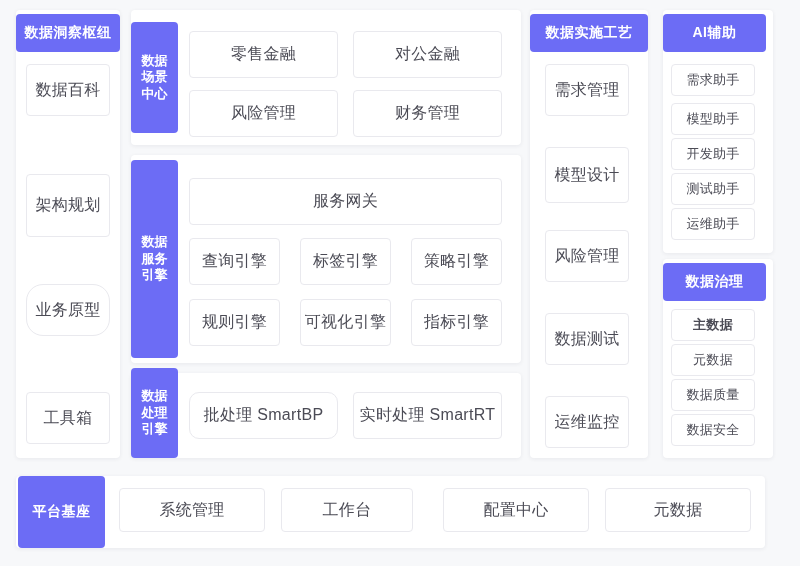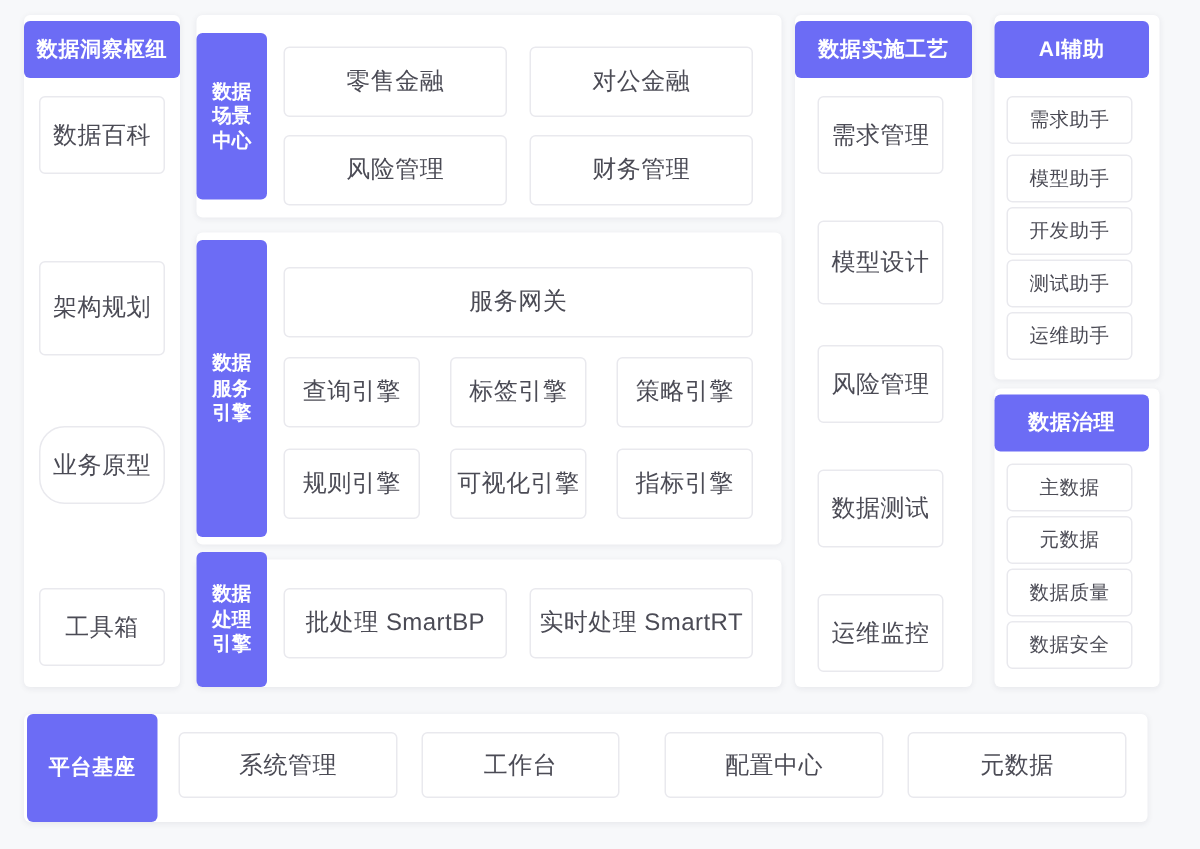--- a/index.html
+++ b/index.html
@@ -107,42 +107,42 @@
   <div class="box" style="left:411px; top:299px; width:91px; height:47px;">指标引擎</div>
 
   <div class="card" style="left:131px; top:373px; width:390px; height:85px;"></div>
   <div class="prail" style="left:131px; top:368px; width:47px; height:90px;">
     <div>
       <span>数据</span>
       <span>处理</span>
       <span>引擎</span>
     </div>
   </div>
-  <div class="box" style="left:189px; top:392px; width:149px; height:47px;">批处理 SmartBP</div>
+  <div class="box" style="left:189px; top:392px; width:149px; height:47px;border-radius:10px;">批处理 SmartBP</div>
   <div class="box" style="left:353px; top:392px; width:149px; height:47px;">实时处理  SmartRT</div>
 
   <div class="card" style="left:530px; top:10px; width:118px; height:448px;"></div>
   <div class="phead" style="left:530px; top:14px; width:118px; height:38px;">数据实施工艺</div>
   <div class="box" style="left:545px; top:64px; width:84px; height:52px;">需求管理</div>
   <div class="box" style="left:545px; top:147px; width:84px; height:56px;">模型设计</div>
   <div class="box" style="left:545px; top:230px; width:84px; height:52px;">风险管理</div>
   <div class="box" style="left:545px; top:313px; width:84px; height:52px;">数据测试</div>
   <div class="box" style="left:545px; top:396px; width:84px; height:52px;">运维监控</div>
 
   <div class="card" style="left:663px; top:10px; width:110px; height:243px;"></div>
   <div class="phead" style="left:663px; top:14px; width:103px; height:38px;">AI辅助</div>
   <div class="box sm" style="left:671px; top:64px; width:84px; height:32px;">需求助手</div>
   <div class="box sm" style="left:671px; top:103px; width:84px; height:32px;">模型助手</div>
   <div class="box sm" style="left:671px; top:138px; width:84px; height:32px;">开发助手</div>
   <div class="box sm" style="left:671px; top:173px; width:84px; height:32px;">测试助手</div>
   <div class="box sm" style="left:671px; top:208px; width:84px; height:32px;">运维助手</div>
 
   <div class="card" style="left:663px; top:259px; width:110px; height:199px;"></div>
   <div class="phead" style="left:663px; top:263px; width:103px; height:38px;">数据治理</div>
-  <div class="box sm" style="left:671px; top:309px; width:84px; height:32px;">主数据</div>
+  <div class="box sm" style="left:671px; top:309px; width:84px; height:32px;font-weight:bold;">主数据</div>
   <div class="box sm" style="left:671px; top:344px; width:84px; height:32px;">元数据</div>
   <div class="box sm" style="left:671px; top:379px; width:84px; height:32px;">数据质量</div>
   <div class="box sm" style="left:671px; top:414px; width:84px; height:32px;">数据安全</div>
 
   <div class="card" style="left:16px; top:476px; width:749px; height:72px;"></div>
   <div class="phead" style="left:18px; top:476px; width:87px; height:72px;">平台基座</div>
   <div class="box" style="left:119px; top:488px; width:146px; height:44px;">系统管理</div>
   <div class="box" style="left:281px; top:488px; width:132px; height:44px;">工作台</div>
   <div class="box" style="left:443px; top:488px; width:146px; height:44px;">配置中心</div>
   <div class="box" style="left:605px; top:488px; width:146px; height:44px;">元数据</div>

